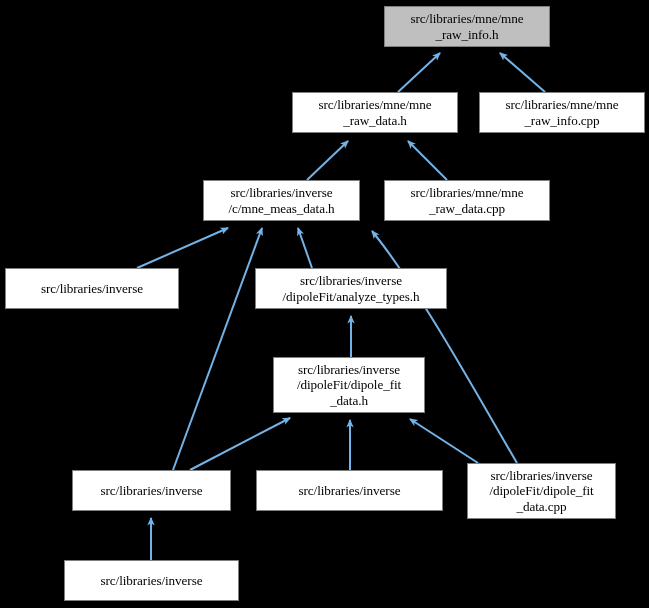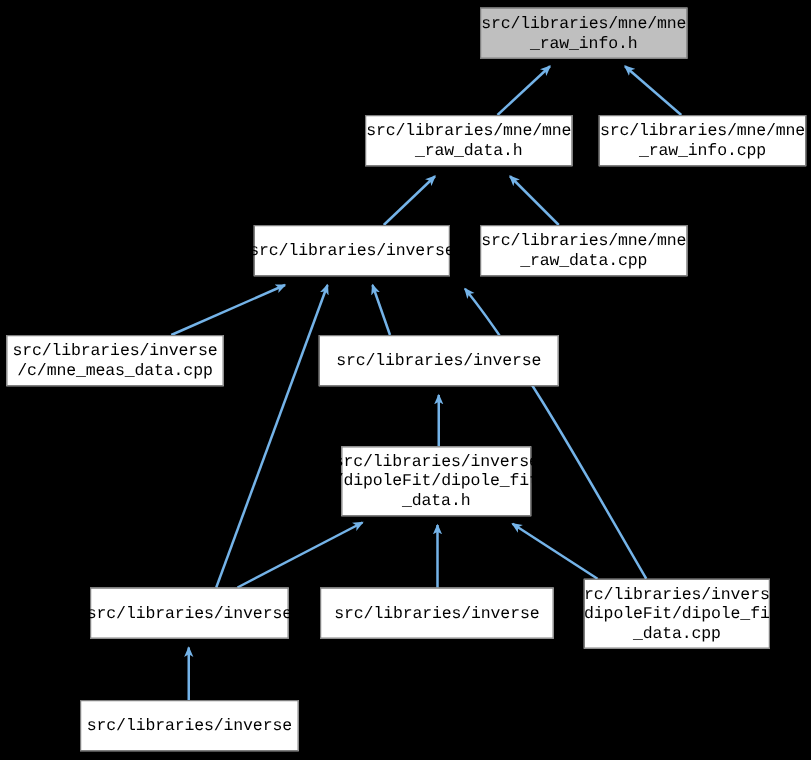--- a/index.html
+++ b/index.html
@@ -7,21 +7,21 @@
     margin: 0;
     padding: 0;
     background: #000000;
   }
   #graph-root {
     position: relative;
     width: 649px;
     height: 608px;
     background: #000000;
     overflow: hidden;
-    font-family: Liberation Mono, monospace;
+    font-family: Liberation Serif, serif;
   }
   svg.edge-layer {
     position: absolute;
     left: 0;
     top: 0;
     width: 649px;
     height: 608px;
     pointer-events: none;
   }
   .node {
@@ -72,23 +72,23 @@
         <path d="M 190,470 L 290,418" fill="none" stroke="#74b3e8" stroke-width="2" marker-end="url(#arrowhead)"></path>
         <path d="M 350,470 L 350,420" fill="none" stroke="#74b3e8" stroke-width="2" marker-end="url(#arrowhead)"></path>
         <path d="M 478,463 L 410,419" fill="none" stroke="#74b3e8" stroke-width="2" marker-end="url(#arrowhead)"></path>
         <path d="M 151,560 L 151,518" fill="none" stroke="#74b3e8" stroke-width="2" marker-end="url(#arrowhead)"></path>
       </g>
   </svg>
   <div id="nodes-group">
       <div class="node highlight" style="left: 384px; top: 6px; width: 166px; height: 41px; background: rgb(191, 191, 191); border-color: rgb(127, 127, 127); color: rgb(0, 0, 0);"><span class="node-line">src/libraries/mne/mne</span><span class="node-line">_raw_info.h</span></div>
       <div class="node" style="left: 292px; top: 92px; width: 166px; height: 41px; background: rgb(255, 255, 255); border-color: rgb(127, 127, 127); color: rgb(0, 0, 0);"><span class="node-line">src/libraries/mne/mne</span><span class="node-line">_raw_data.h</span></div>
       <div class="node" style="left: 479px; top: 92px; width: 166px; height: 41px; background: rgb(255, 255, 255); border-color: rgb(127, 127, 127); color: rgb(0, 0, 0);"><span class="node-line">src/libraries/mne/mne</span><span class="node-line">_raw_info.cpp</span></div>
-      <div class="node" style="left: 203px; top: 180px; width: 157px; height: 41px; background: rgb(255, 255, 255); border-color: rgb(127, 127, 127); color: rgb(0, 0, 0);"><span class="node-line">src/libraries/inverse</span></div>
+      <div class="node" style="left: 203px; top: 180px; width: 157px; height: 41px; background: rgb(255, 255, 255); border-color: rgb(127, 127, 127); color: rgb(0, 0, 0);"><span class="node-line">src/libraries/inverse</span><span class="node-line">/c/mne_meas_data.h</span></div>
       <div class="node" style="left: 384px; top: 180px; width: 166px; height: 41px; background: rgb(255, 255, 255); border-color: rgb(127, 127, 127); color: rgb(0, 0, 0);"><span class="node-line">src/libraries/mne/mne</span><span class="node-line">_raw_data.cpp</span></div>
-      <div class="node" style="left: 5px; top: 268px; width: 174px; height: 41px; background: rgb(255, 255, 255); border-color: rgb(127, 127, 127); color: rgb(0, 0, 0);"><span class="node-line">src/libraries/inverse</span><span class="node-line">/c/mne_meas_data.cpp</span></div>
-      <div class="node" style="left: 255px; top: 268px; width: 192px; height: 41px; background: rgb(255, 255, 255); border-color: rgb(127, 127, 127); color: rgb(0, 0, 0);"><span class="node-line">src/libraries/inverse</span></div>
+      <div class="node" style="left: 5px; top: 268px; width: 174px; height: 41px; background: rgb(255, 255, 255); border-color: rgb(127, 127, 127); color: rgb(0, 0, 0);"><span class="node-line">src/libraries/inverse</span></div>
+      <div class="node" style="left: 255px; top: 268px; width: 192px; height: 41px; background: rgb(255, 255, 255); border-color: rgb(127, 127, 127); color: rgb(0, 0, 0);"><span class="node-line">src/libraries/inverse</span><span class="node-line">/dipoleFit/analyze_types.h</span></div>
       <div class="node" style="left: 273px; top: 357px; width: 152px; height: 56px; background: rgb(255, 255, 255); border-color: rgb(127, 127, 127); color: rgb(0, 0, 0);"><span class="node-line">src/libraries/inverse</span><span class="node-line">/dipoleFit/dipole_fit</span><span class="node-line">_data.h</span></div>
       <div class="node" style="left: 72px; top: 470px; width: 159px; height: 41px; background: rgb(255, 255, 255); border-color: rgb(127, 127, 127); color: rgb(0, 0, 0);"><span class="node-line">src/libraries/inverse</span></div>
       <div class="node" style="left: 256px; top: 470px; width: 187px; height: 41px; background: rgb(255, 255, 255); border-color: rgb(127, 127, 127); color: rgb(0, 0, 0);"><span class="node-line">src/libraries/inverse</span></div>
       <div class="node" style="left: 467px; top: 463px; width: 149px; height: 56px; background: rgb(255, 255, 255); border-color: rgb(127, 127, 127); color: rgb(0, 0, 0);"><span class="node-line">src/libraries/inverse</span><span class="node-line">/dipoleFit/dipole_fit</span><span class="node-line">_data.cpp</span></div>
       <div class="node" style="left: 64px; top: 560px; width: 175px; height: 41px; background: rgb(255, 255, 255); border-color: rgb(127, 127, 127); color: rgb(0, 0, 0);"><span class="node-line">src/libraries/inverse</span></div>
     </div>
 </div>
 
 </body></html>

